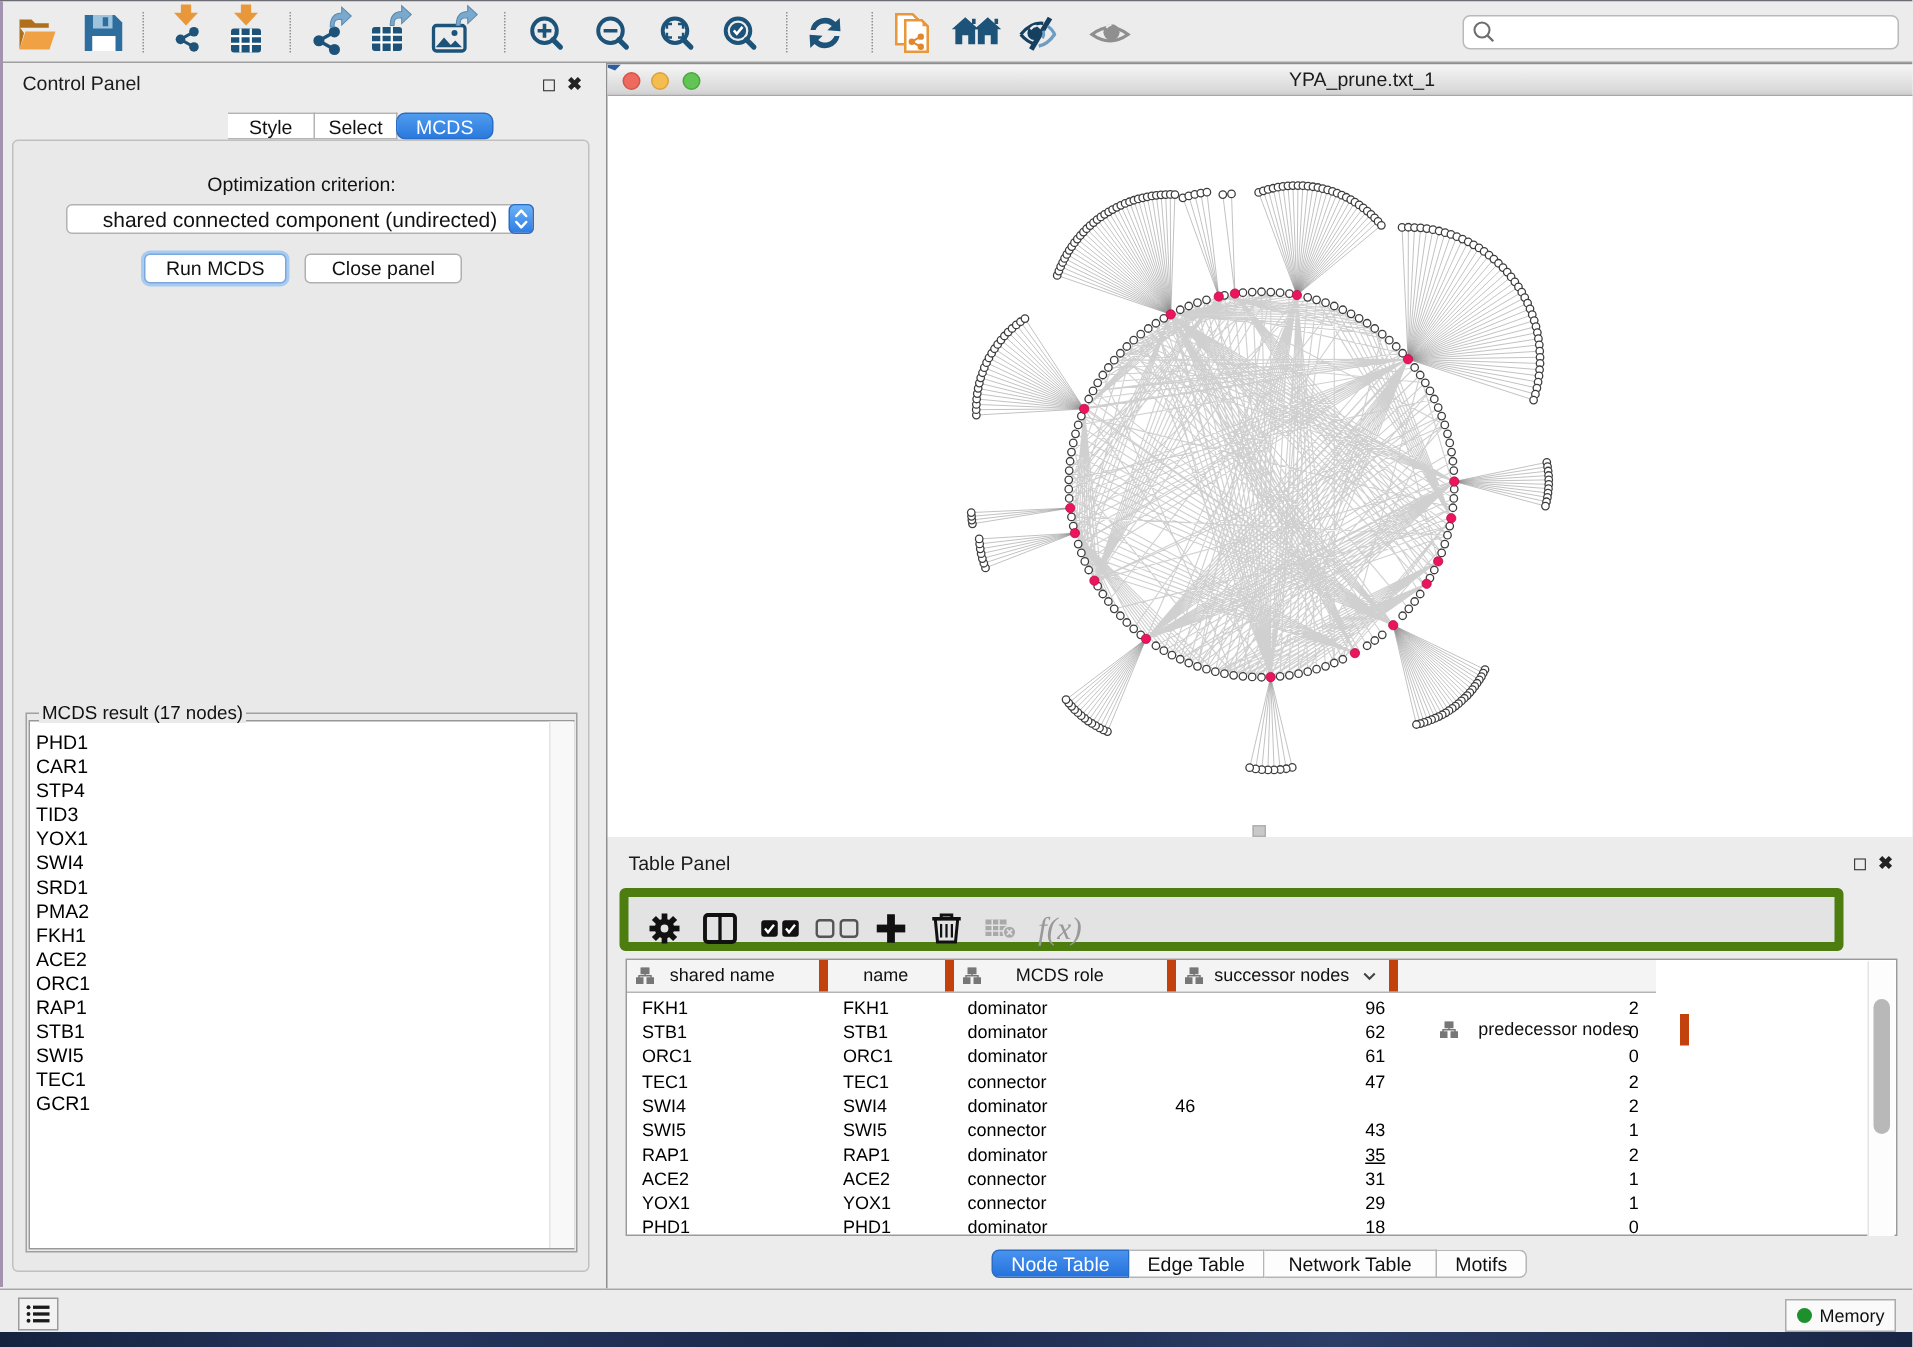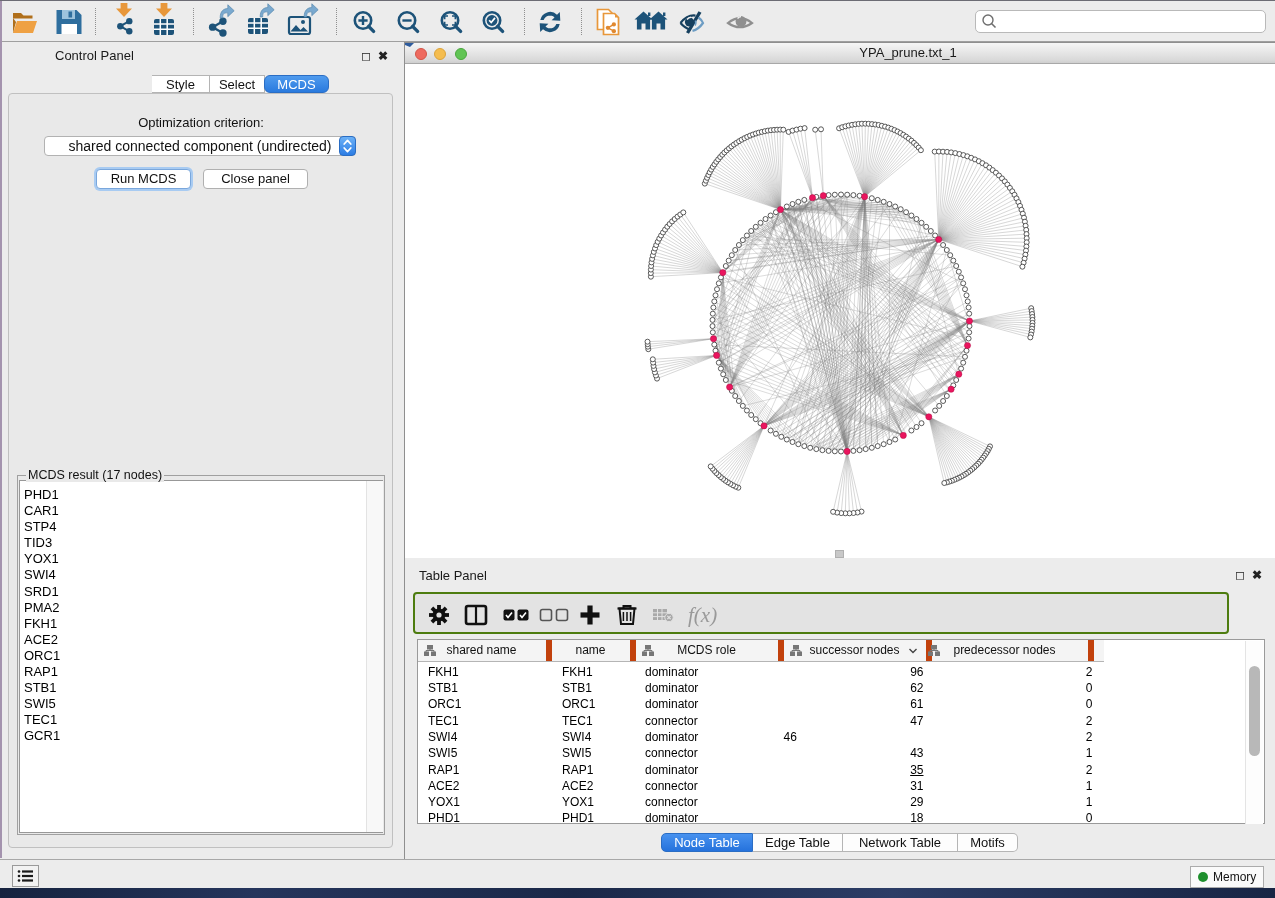--- a/index.html
+++ b/index.html
@@ -9,21 +9,21 @@
 
 #topline{left:0;top:0;width:1275px;height:1px;background:#6c6c74;}
 #leftline{left:0;top:1px;width:2px;height:857px;background:#a493ae;}
 #wallpaper{left:0;top:888px;width:1275px;height:10px;
   background:linear-gradient(90deg,#16233f,#25355c 20%,#1a2848 45%,#2c3d66 70%,#182544 100%);}
 #toolbar{left:1px;top:1px;width:1274px;height:40px;background:#ececec;border-bottom:1px solid #9f9f9f;}
 .tsep{position:absolute;top:7px;width:0;height:27px;border-left:1px dotted #8f8f8f;}
 #searchbox{position:absolute;left:974px;top:9px;width:289px;height:21px;background:#fff;
   border:1px solid #b9b9b9;border-radius:5px;}
 
-#cptitle{left:15px;top:48px;font-size:13px;color:#1a1a1a;margin-left:40px;}
+#cptitle{left:15px;top:48px;font-size:13px;color:#1a1a1a;}
 .wbtn{position:absolute;font-size:12px;color:#222;}
 .cptab{position:absolute;top:75px;height:18px;background:#fff;border:1px solid #b4b4b4;
   box-sizing:border-box;text-align:center;font-size:13px;color:#111;line-height:18px;}
 #tabmcds{background:linear-gradient(#4f9bee,#2a7ade);color:#fff;border:1px solid #2a6dc4;border-radius:6px;}
 #cpbody{left:8px;top:93px;width:385px;height:755px;background:#e9e9e9;
   border:1px solid #c0c0c0;border-radius:4px;box-sizing:border-box;}
 #optlabel{left:0;top:115px;width:402px;text-align:center;font-size:13px;color:#111;}
 #combo{left:44px;top:136px;width:312px;height:20px;background:#fff;border:1px solid #b2b2b2;
   border-radius:4px;box-sizing:border-box;font-size:14px;color:#111;line-height:18px;text-align:center;}
 #combobtn{left:339px;top:136px;width:17px;height:20px;border-radius:4px;
@@ -45,21 +45,21 @@
 #nettitle{left:0;top:0;width:871px;height:21px;
   background:linear-gradient(#f6f6f6,#d9d9d9 85%,#cfcfcf);border-bottom:1px solid #a8a8a8;box-sizing:border-box;}
 #nettitle span{position:absolute;left:0;top:0;width:1006px;text-align:center;font-size:13px;color:#1a1a1a;line-height:20px;}
 .light{position:absolute;top:5px;width:12px;height:12px;border-radius:50%;box-sizing:border-box;}
 #divhandle{left:835px;top:550px;width:7px;height:6px;background:#c8c8c8;border:1px solid #b0b0b0;}
 
 #tablepanel{left:404px;top:558px;width:871px;height:301px;background:#ececec;
   border-left:1px solid #8f8f8f;box-sizing:border-box;}
 #tptitle{left:419px;top:568px;font-size:13px;color:#1a1a1a;}
 #tbtoolbar{left:413px;top:592px;width:816px;height:42px;background:#e3e3e3;
-  border:2px solid #4d7c0f;border-radius:4px;box-sizing:border-box;}
+  border:6px solid #4d7c0f;border-radius:4px;box-sizing:border-box;}
 #thetable{left:416.5px;top:639px;width:848px;height:185px;background:#fff;border:1px solid #9a9a9a;box-sizing:border-box;}
 #thead{position:absolute;left:0;top:0;height:22px;background:#f4f4f4;border-bottom:1px solid #b5b5b5;box-sizing:border-box;}
 .hcell{position:absolute;top:0;height:21px;border-right:6px solid #c2410c;box-sizing:border-box;
   font-size:12px;color:#111;text-align:center;line-height:21px;}
 .trow{position:absolute;font-size:12px;color:#000;height:16px;line-height:16px;}
 #tscroll{position:absolute;right:1px;top:1px;width:17px;height:183px;background:#fdfdfd;border-left:1px solid #e4e4e4;}
 #tthumb{position:absolute;right:4px;top:26px;width:11px;height:90px;background:#b8b8b8;border-radius:6px;}
 .btab{position:absolute;top:833px;height:19px;background:#fdfdfd;border:1px solid #b5b5b5;
   box-sizing:border-box;font-size:13px;color:#111;text-align:center;line-height:18px;}
 #ntab{background:linear-gradient(#4892ef,#2572dc);color:#fff;border-color:#2a6dc4;border-radius:5px 0 0 5px;}
@@ -687,21 +687,21 @@
       <div class="hcell" style="left:366px;width:148px;"><svg style="position:absolute;left:6px;top:5px" width="12" height="11" viewBox="0 0 12 11">
           <g fill="#777" stroke="#777">
             <rect x="3.5" y="0" width="5" height="4"></rect>
             <rect x="0" y="7" width="4.5" height="4"></rect>
             <rect x="7.5" y="7" width="4.5" height="4"></rect>
             <path d="M6 4v2 M2 7v-1.5h8V7" fill="none" stroke-width="1"></path>
           </g>
         </svg>successor nodes<svg style="position:absolute;right:8px;top:7px" width="10" height="8" viewBox="0 0 10 8">
           <path d="M1.5 2l3.5 3.5L8.5 2" stroke="#444" stroke-width="1.4" fill="none"></path>
         </svg></div>
-      <div class="hcell" style="left:504px;width:172px;"><svg style="position:absolute;left:6px;top:5px" width="12" height="11" viewBox="0 0 12 11">
+      <div class="hcell" style="left:536px;width:172px;margin-top:36px;"><svg style="position:absolute;left:6px;top:5px" width="12" height="11" viewBox="0 0 12 11">
           <g fill="#777" stroke="#777">
             <rect x="3.5" y="0" width="5" height="4"></rect>
             <rect x="0" y="7" width="4.5" height="4"></rect>
             <rect x="7.5" y="7" width="4.5" height="4"></rect>
             <path d="M6 4v2 M2 7v-1.5h8V7" fill="none" stroke-width="1"></path>
           </g>
         </svg>predecessor nodes</div>
     </div>
   <div class="trow" style="left:10.5px;top:24px;width:120px;">FKH1</div>
     <div class="trow" style="left:144.5px;top:24px;width:76px;">FKH1</div>

